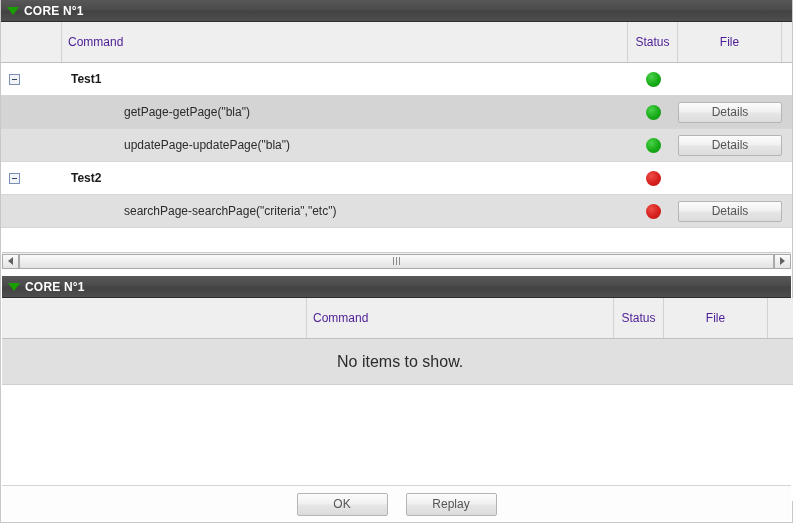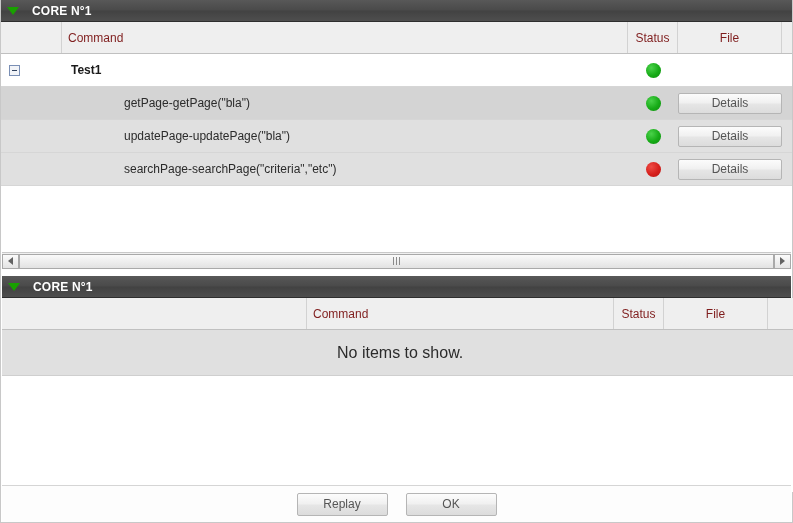--- a/index.html
+++ b/index.html
@@ -22,41 +22,40 @@
   .panel-header {
     height: 22px;
     background: linear-gradient(to bottom, #585858 0%, #4a4a4a 48%, #424242 52%, #4e4e4e 100%);
     border-bottom: 1px solid #2e2e2e;
     display: flex;
     align-items: center;
     padding-left: 6px;
     color: #ffffff;
     font-size: 12px;
     font-weight: bold;
-    gap: 8px;
   }
   .tri-down {
     width: 0; height: 0;
     border-left: 6px solid transparent;
     border-right: 6px solid transparent;
     border-top: 8px solid #18a000;
     margin-right: 5px;
     flex: 0 0 auto;
   }
   .panel-title { letter-spacing: 0.2px; white-space: nowrap; }
 
   
   .grid { width: 100%; background: #ffffff; }
   .ghead {
     display: flex;
-    height: 32px;
+    height: 41px;
     background: #efefef;
     border-bottom: 1px solid #c0c0c0;
     font-size: 12px;
-    color: #7f1d1d;
+    color: #4c1d95;
   }
   .ghead .cell {
     display: flex;
     align-items: center;
     border-right: 1px solid #d2d2d2;
     height: 100%;
     overflow: hidden;
     white-space: nowrap;
   }
   .ghead .cell.left  { justify-content: flex-start; padding-left: 6px; }
@@ -228,20 +227,32 @@
         <span class="cmd-label">updatePage-updatePage("bla")</span>
       </div>
       <div class="cell" style="width:50px">
         <span class="dot green"></span>
       </div>
       <div class="cell" style="width:104px">
         <span class="btn details-btn">Details</span>
       </div>
     </div>
 
+    <div class="grow group">
+      <div class="cell" style="width:61px">
+        <span class="expander"></span>
+      </div>
+      <div class="cell" style="width:566px">
+        <span class="group-label">Test2</span>
+      </div>
+      <div class="cell" style="width:50px">
+        <span class="dot red"></span>
+      </div>
+      <div class="cell" style="width:104px"></div>
+    </div>
 
     <div class="grow even">
       <div class="cell" style="width:61px"></div>
       <div class="cell" style="width:566px">
         <span class="cmd-label">searchPage-searchPage("criteria","etc")</span>
       </div>
       <div class="cell" style="width:50px">
         <span class="dot red"></span>
       </div>
       <div class="cell" style="width:104px">
@@ -284,17 +295,17 @@
     </div>
 
     <div class="empty-msg">
       <span>No items to show.</span>
     </div>
 
     <div class="blank-area" style="height:116px;"></div>
   </div>
 
   <div class="footer">
+    <span class="btn">OK</span>
     <span class="btn">Replay</span>
-    <span class="btn">OK</span>
   </div>
 
 </div>
 
 </body></html>

